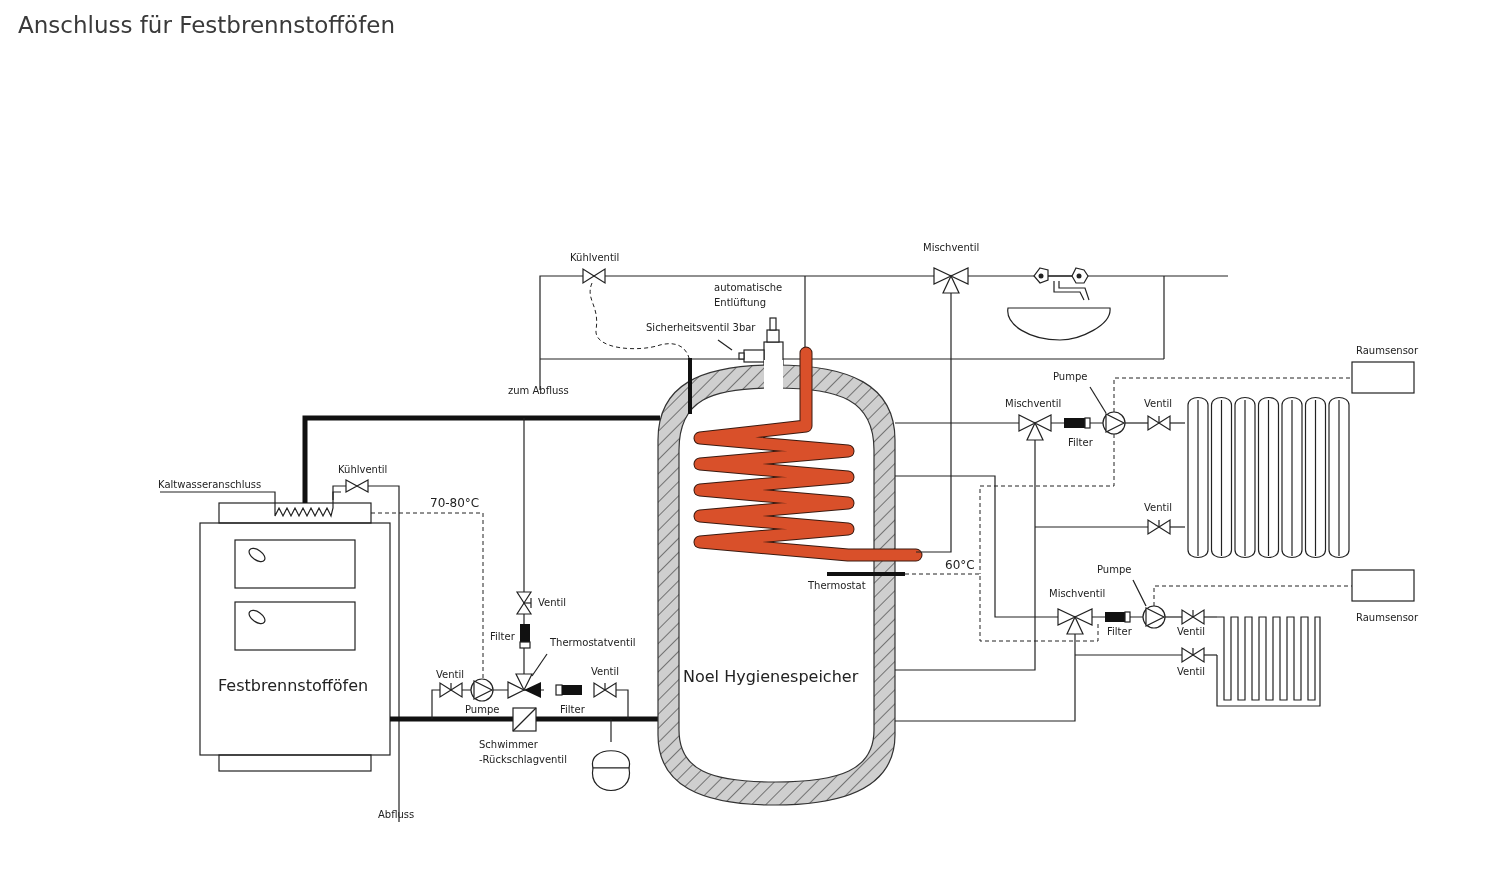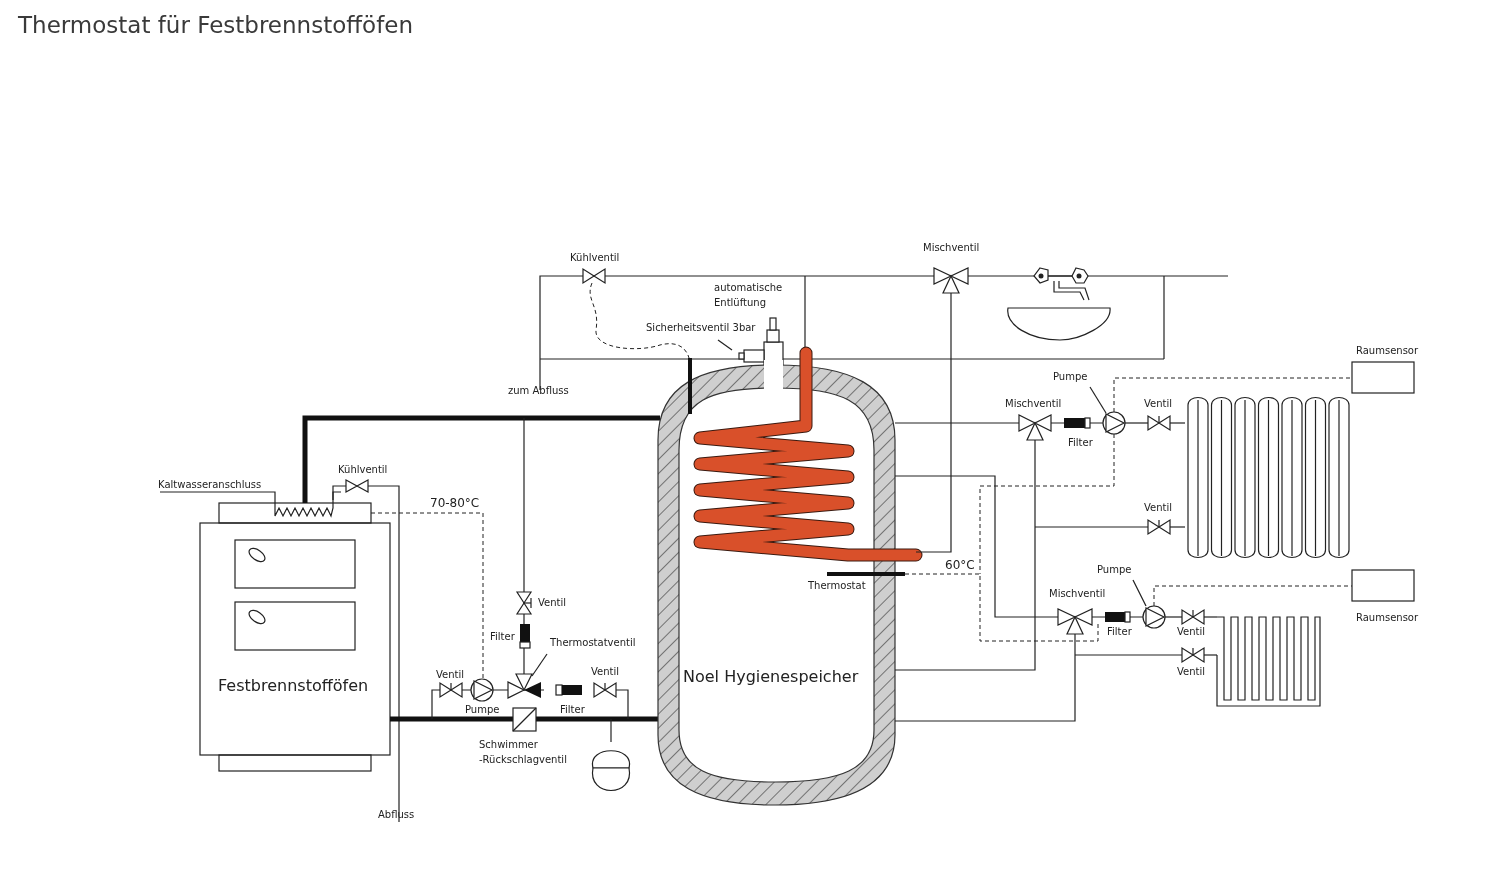--- a/index.html
+++ b/index.html
@@ -9,21 +9,21 @@
   .lbl{font-family:"DejaVu Sans",sans-serif;font-size:10px;fill:#222;}
   .lbl-lg{font-family:"DejaVu Sans",sans-serif;font-size:16px;fill:#222;}
   .ln{stroke:#222;stroke-width:1.2;fill:none;}
   .thick{stroke:#111;stroke-width:5;fill:none;}
   .dash{stroke:#222;stroke-width:1;fill:none;stroke-dasharray:4 3;}
   .vfill{fill:#fff;stroke:#222;stroke-width:1.2;}
 </style>
 </head>
 <body>
 
-<h1 class="page-title">Thermostat für Festbrennstofföfen</h1>
+<h1 class="page-title">Anschluss für Festbrennstofföfen</h1>
 
 <svg width="1488" height="871" viewBox="0 0 1488 871">
   <defs>
     <pattern id="hatch" width="10" height="10" patternUnits="userSpaceOnUse" patternTransform="rotate(45)">
       <rect width="10" height="10" fill="#cfcfcf"></rect>
       <line x1="0" y1="0" x2="0" y2="10" stroke="#333" stroke-width="1.2"></line>
     </pattern>
   </defs>
 
   <g>

